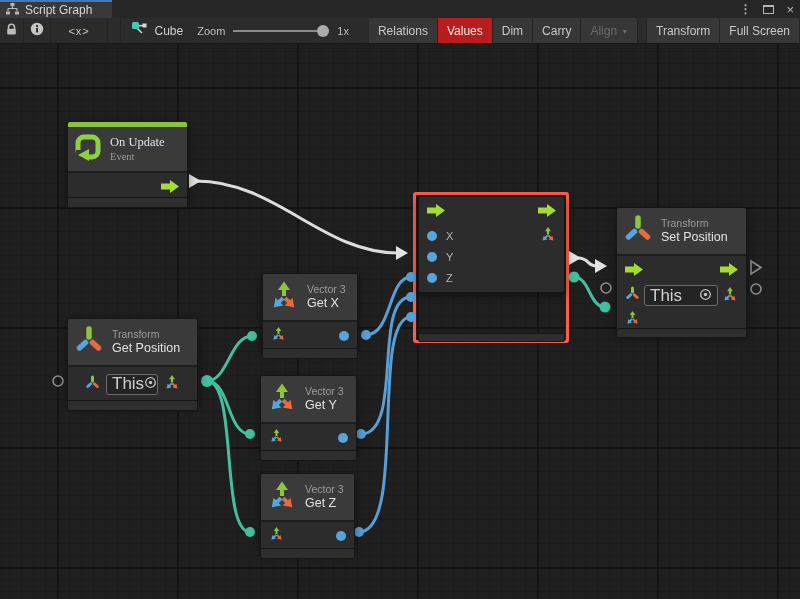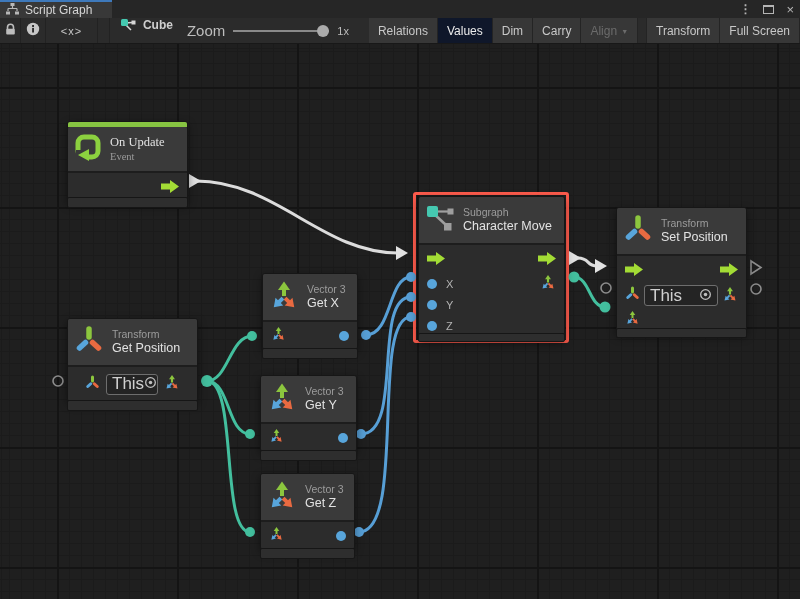--- a/index.html
+++ b/index.html
@@ -16,31 +16,31 @@
   .menu-glyph { color:#B5B5B5; font-size:12px; font-weight:bold; line-height:1; }
   .max-box { width:11px; height:9px; border:1.5px solid #B5B5B5; border-top-width:2.5px; }
   .close-glyph { color:#B5B5B5; font-size:13px; line-height:1; }
 
   
   .toolbar { position:absolute; left:0; top:18px; width:800px; height:26px; background:#2B2B2B;
              border-bottom:1px solid #181818; display:flex; align-items:stretch; color:#C4C4C4; font-size:12px; }
   .tb-cell { display:flex; align-items:center; justify-content:center; border-right:1px solid #222; }
   .tb-lock { width:25px; } .tb-info { width:29px; } .tb-code { width:61px; color:#C8C8C8; font-size:11px; letter-spacing:1px; }
   .tb-gap { width:14px; border-right:1px solid #222; }
-  .tb-graphname { display:flex; gap:7px; padding:0 14px 0 10px; color:#CFCFCF;font-weight:bold; }
+  .tb-graphname { display:flex; align-items:center; gap:7px; padding:0 14px 0 10px; color:#CFCFCF; }
   .tb-zoom { display:flex; align-items:center; gap:8px; padding-right:12px; }
-  .zoom-label { color:#BDBDBD; font-size:15px; }
+  .zoom-label { color:#BDBDBD; font-size:11px; }
   .slider { position:relative; width:96px; height:26px; }
   .slider-track { position:absolute; left:0; right:0; top:12px; height:2px; background:#8A8A8A; }
   .slider-handle { position:absolute; right:0px; top:7px; width:12px; height:12px; border-radius:50%; background:#ABABAB; }
   .zoom-value { color:#BDBDBD; font-size:11px; }
   .tb-buttons { display:flex; align-items:stretch; margin-left:8px; flex:1; }
   .tb-btn { display:flex; align-items:center; gap:4px; padding:0 9px; background:#373737;
             border-right:1px solid #242424; color:#C8C8C8; white-space:nowrap; cursor:default; }
-  .tb-btn.active { background:#0f172a; color:#ECECEC; }
+  .tb-btn.active { background:#b91c1c; color:#ECECEC; }
   .tb-btn.disabled { color:#6B6B6B; }
   .tb-btn.gap-before { margin-left:8px; border-left:1px solid #242424; }
   .dd-arrow { font-size:7px; line-height:1; transform:translateY(1px); }
 
   
   .graph { position:absolute; left:0; top:44px; width:800px; height:555px; background-color:#1F1F1F;
     background-image:
       repeating-linear-gradient(to right, #141414 0 2px, transparent 2px 120px),
       repeating-linear-gradient(to bottom, #141414 0 2px, transparent 2px 120px),
       repeating-linear-gradient(to right, #1B1B1B 0 1px, transparent 1px 12px),
@@ -449,35 +449,20 @@
               </g>
           </svg>
         </span>
         <span class="port-dot"></span>
       </div>
     </div>
   </div>
   <div class="node-footer" id="footer-get-z"></div>
 
   <div class="node" id="node-character-move">
-    <div class="node-header">
-      <span>
-        <svg width="30" height="30" viewBox="0 0 30 30">
-          <line x1="8" y1="8.5" x2="24" y2="8.5" stroke="#9E9E9E" stroke-width="2.2"></line>
-          <line x1="8" y1="10" x2="21" y2="22" stroke="#9E9E9E" stroke-width="2.6"></line>
-          <rect x="2" y="3" width="11" height="11" rx="2" fill="#45C8B0"></rect>
-          <rect x="22.5" y="5.5" width="6" height="6" fill="#9E9E9E"></rect>
-          <rect x="19" y="20" width="7.5" height="7.5" fill="#9E9E9E"></rect>
-        </svg>
-      </span>
-      <span class="hdr-texts">
-        <span class="node-type">Subgraph</span>
-        <span class="node-title">Character Move</span>
-      </span>
-    </div>
     <div class="node-body">
       <div class="port-row row-between cm-flow-row">
         <span>
           <svg width="18" height="13" viewBox="0 0 18 13">
               <path d="M0 3.5 H9 V0 L18 6.5 L9 13 V9.5 H0 Z" fill="#A3DC35"></path>
             </svg>
         </span>
         <span>
           <svg width="18" height="13" viewBox="0 0 18 13">
               <path d="M0 3.5 H9 V0 L18 6.5 L9 13 V9.5 H0 Z" fill="#A3DC35"></path>

